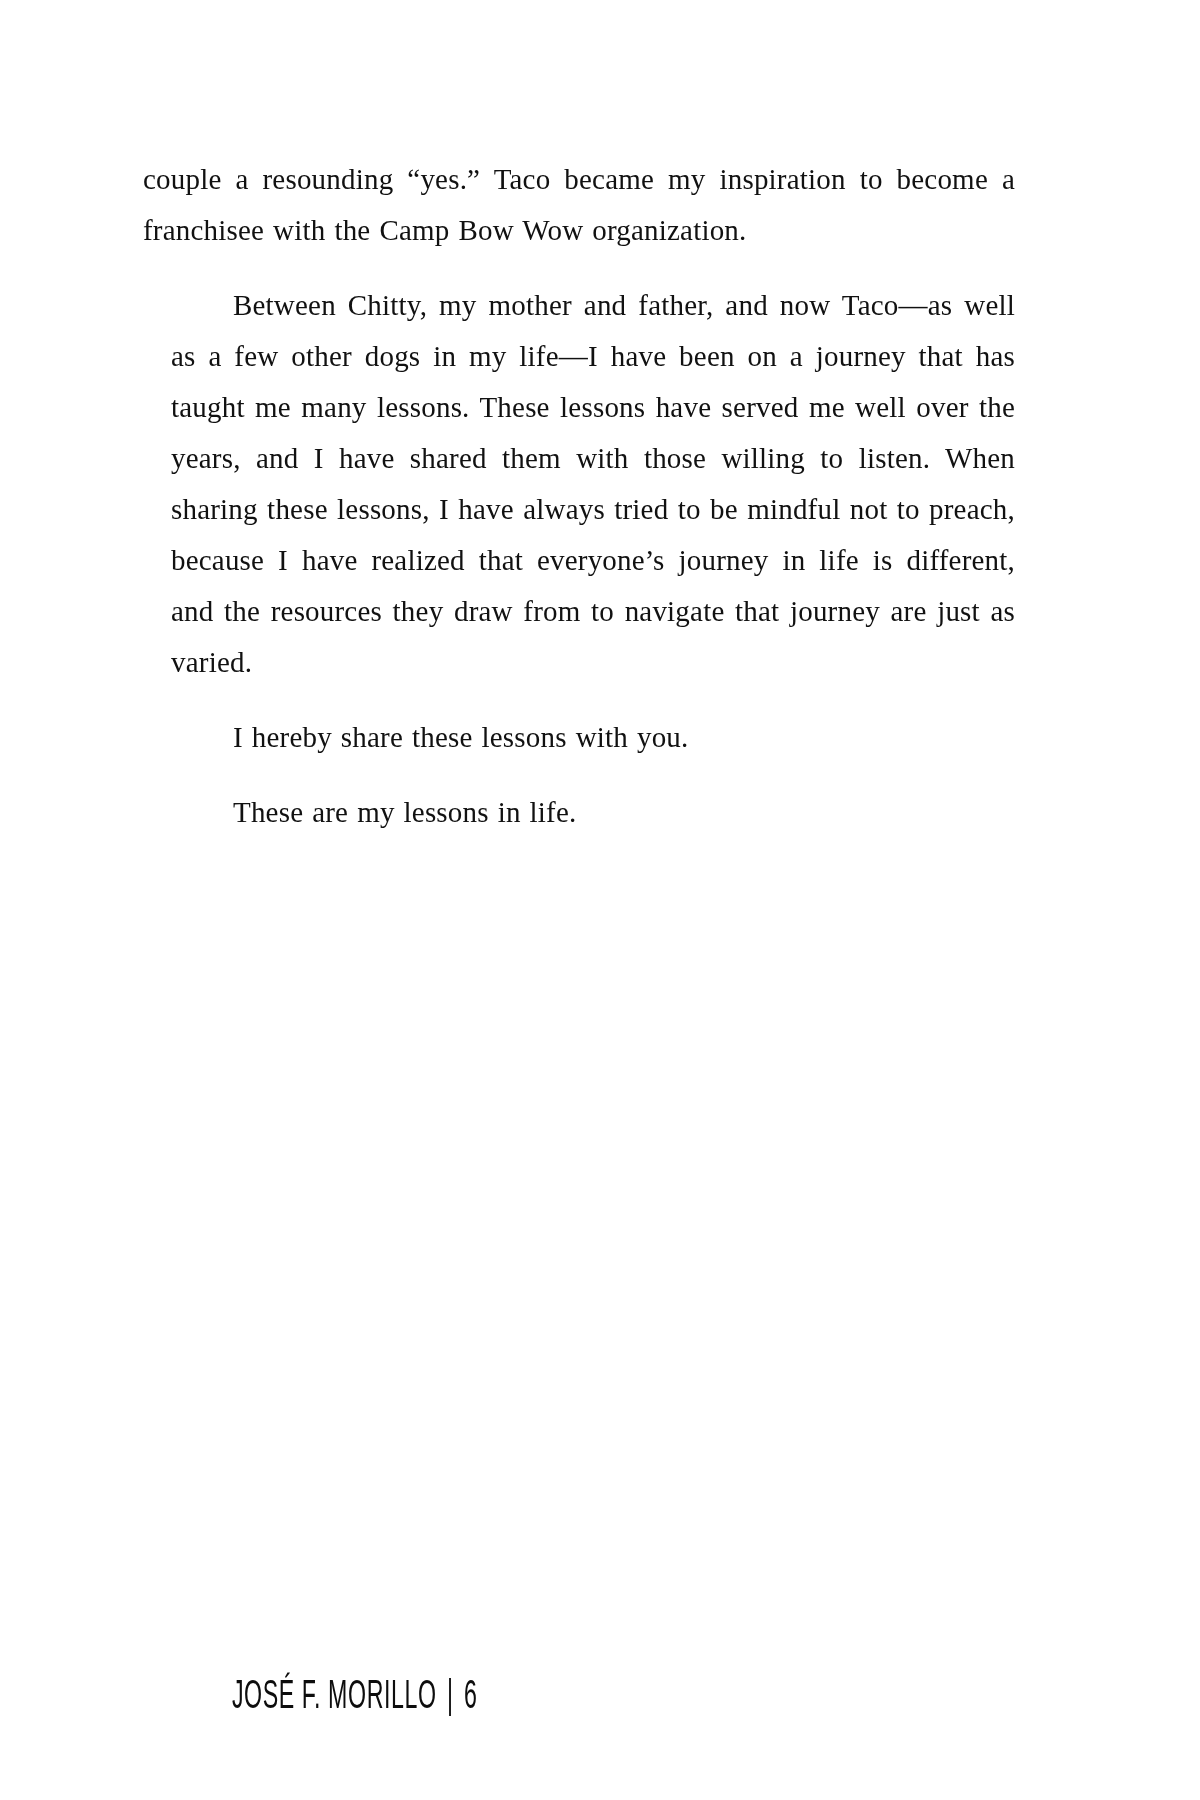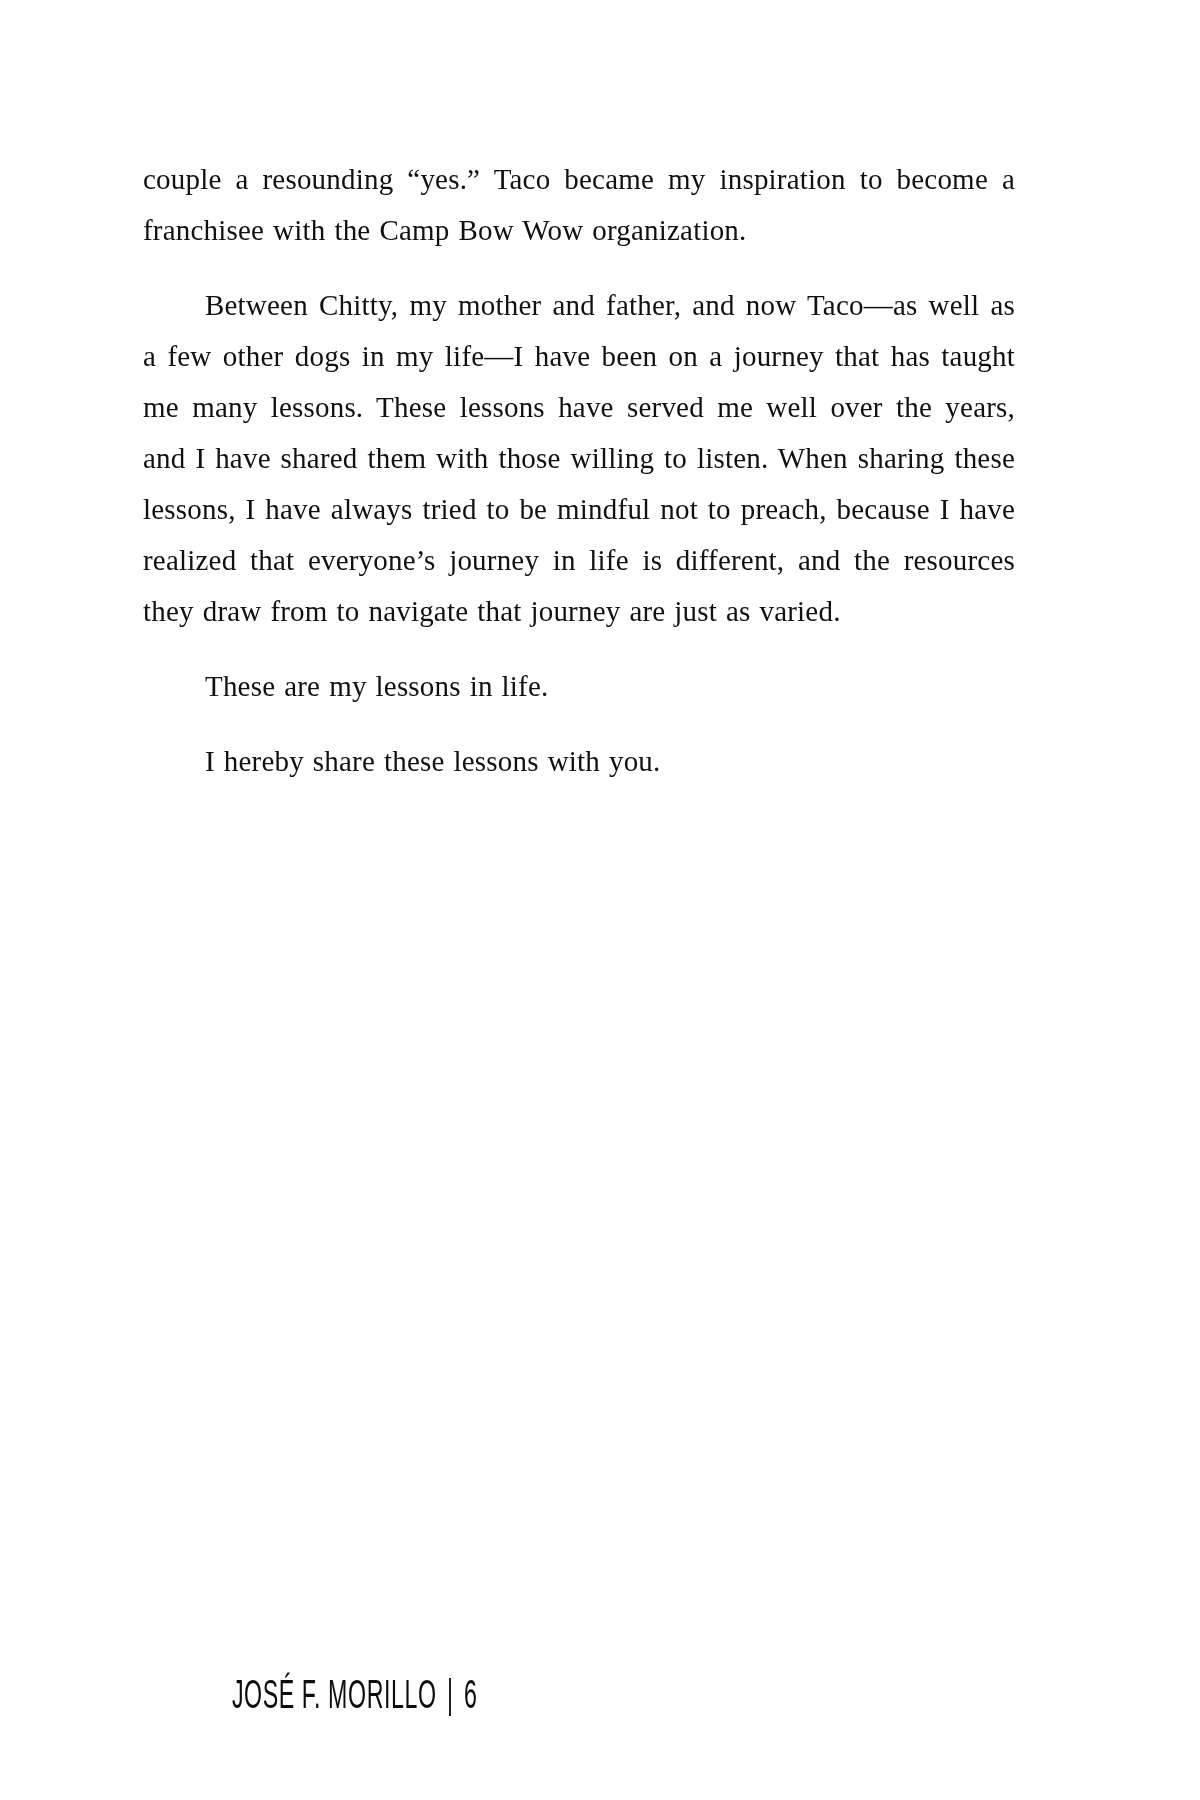--- a/index.html
+++ b/index.html
@@ -26,20 +26,21 @@
   .text-block p {
     margin: 0 0 24px 0;
     font-size: 29px;
     line-height: 51px;
     text-align: justify;
     letter-spacing: 0.2px;
     word-spacing: 1.5px;
   }
   .text-block p.indented {
     text-indent: 62px;
+    margin-left: 28px;
   }
   .text-block p:last-child {
     margin-bottom: 0;
   }
   .footer {
     position: absolute;
     top: 1672px;
     left: 143px;
     width: 872px;
     text-align: left;
@@ -62,22 +63,22 @@
   }
 </style>
 </head>
 <body>
 
 <div class="page">
 
   <div class="text-block">
     <p>couple a resounding “yes.” Taco became my inspiration to become a franchisee with the Camp Bow Wow organization.</p>
     <p class="indented">Between Chitty, my mother and father, and now Taco—as well as a few other dogs in my life—I have been on a journey that has taught me many lessons. These lessons have served me well over the years, and I have shared them with those willing to listen. When sharing these lessons, I have always tried to be mindful not to preach, because I have realized that everyone’s journey in life is different, and the resources they draw from to navigate that journey are just as varied.</p>
+    <p class="indented">I hereby share these lessons with you.</p>
     <p class="indented">These are my lessons in life.</p>
-    <p class="indented">I hereby share these lessons with you.</p>
   </div>
 
   <div class="footer">
     <span class="footer-inner">
       <span>JOSÉ F. MORILLO</span><span class="footer-sep">|</span><span>6</span>
     </span>
   </div>
 
 </div>
 

